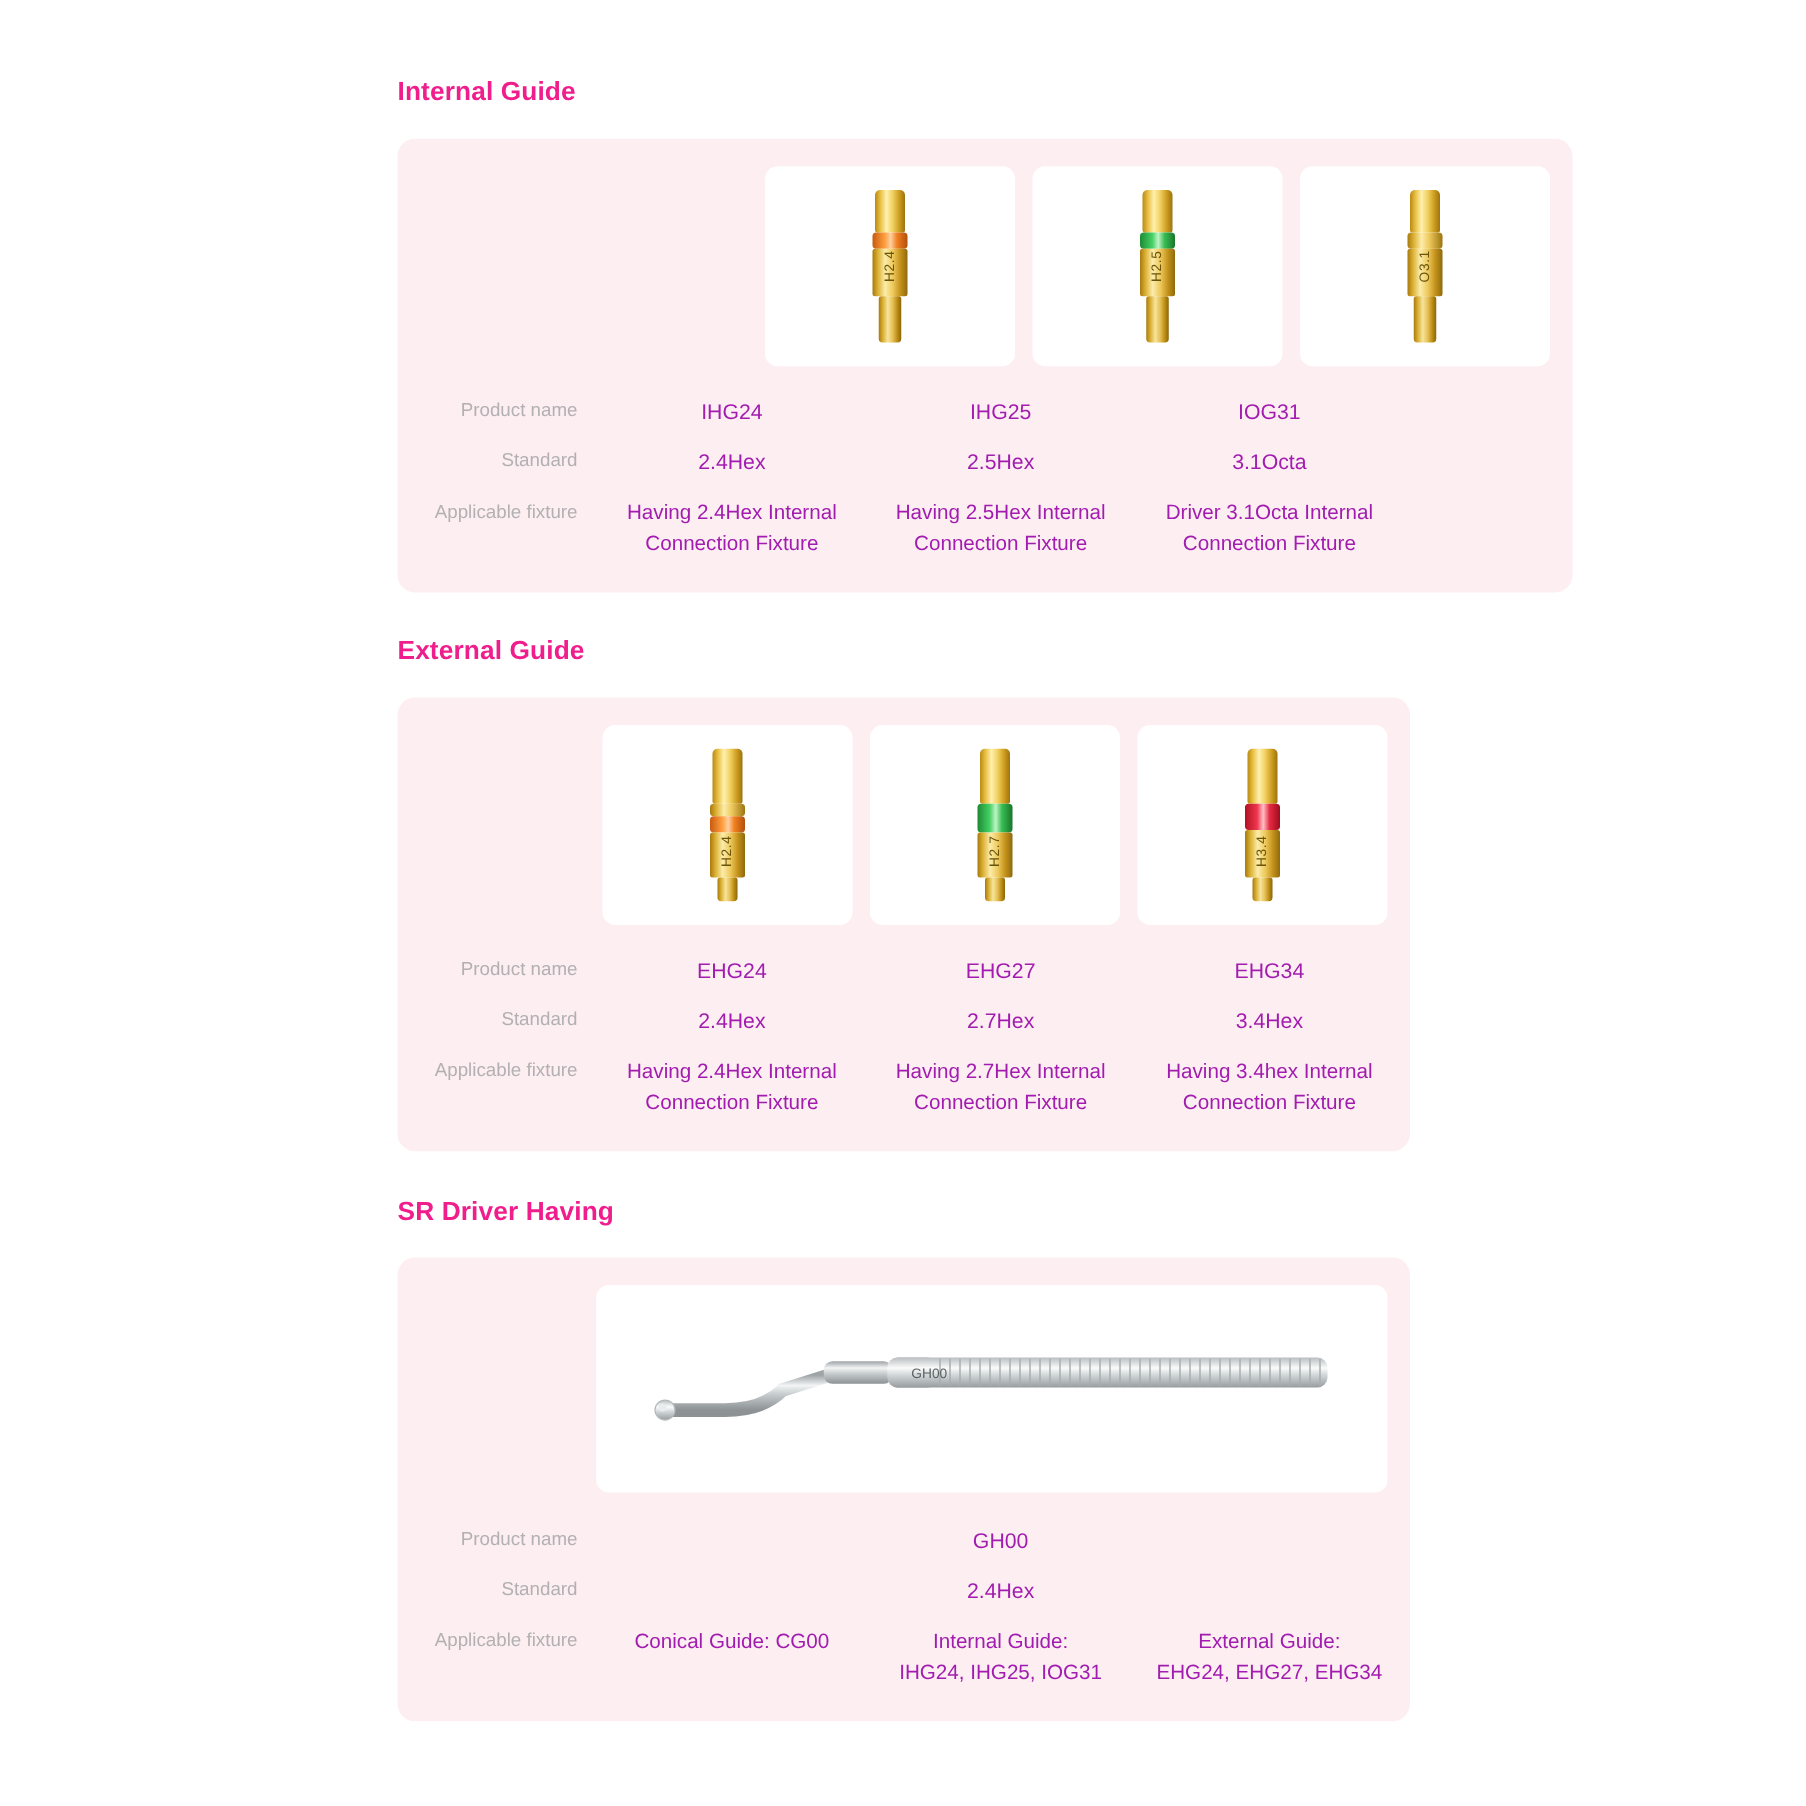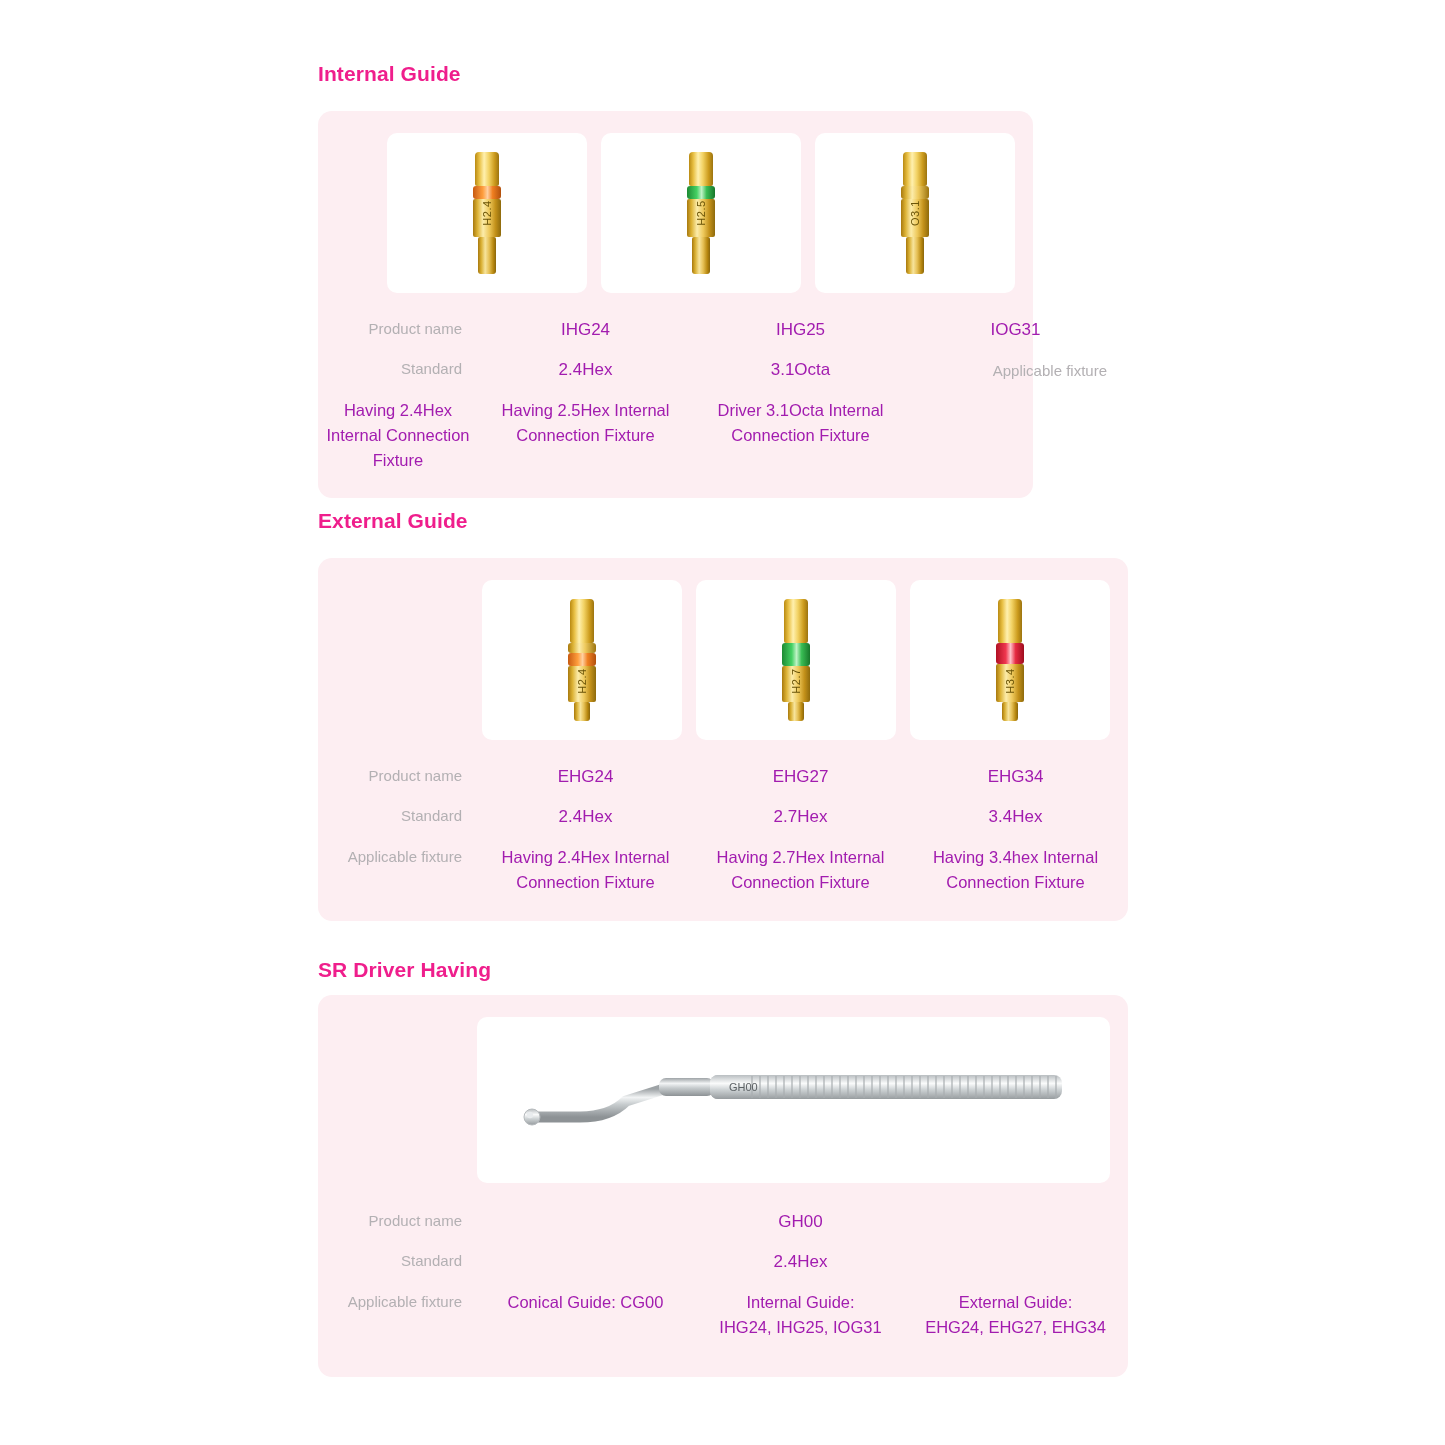--- a/index.html
+++ b/index.html
@@ -129,21 +129,21 @@
     display: grid;
     grid-template-columns: 160px 215px 215px 215px;
     align-items: start;
   }
 </style>
 </head>
 <body>
 
 <div class="page">
 
-  <div class="section" style="position:absolute; left:318px; top:62px; width:715px;">
+  <div class="section" style="position:absolute; left:318px; top:62px; width:940px;">
     <div class="section-title">Internal Guide</div>
 
     <div class="panel guide-panel" style="margin-top:25px; padding:22px 18px 26px 0;">
       <div class="cards-row">
 
         <div class="img-card">
           <div class="driver">
             <div class="d-top"></div>
             <div class="d-ring ring-orange" style="top:34px;"></div>
             <div class="d-body" style="top:47px; height:38px;"></div>
@@ -175,20 +175,21 @@
       </div>
 
       <div class="table-grid" style="margin-top:24px;">
         <div class="rowlabel">Product name</div>
         <div class="cell">IHG24</div>
         <div class="cell">IHG25</div>
         <div class="cell">IOG31</div>
 
         <div class="rowlabel" style="padding-top:14px;">Standard</div>
         <div class="cell" style="padding-top:14px;">2.4Hex</div>
+        <div class="cell" style="padding-top:14px;">2.5Hex</div>
         <div class="cell" style="padding-top:14px;">3.1Octa</div>
 
         <div class="rowlabel" style="padding-top:16px;">Applicable fixture</div>
         <div class="cell small" style="padding-top:16px;">Having 2.4Hex Internal Connection Fixture</div>
         <div class="cell small" style="padding-top:16px;">Having 2.5Hex Internal Connection Fixture</div>
         <div class="cell small" style="padding-top:16px;">Driver 3.1Octa Internal Connection Fixture</div>
       </div>
     </div>
   </div>
 
@@ -246,21 +247,21 @@
         <div class="cell small" style="padding-top:16px;">Having 2.4Hex Internal Connection Fixture</div>
         <div class="cell small" style="padding-top:16px;">Having 2.7Hex Internal Connection Fixture</div>
         <div class="cell small" style="padding-top:16px;">Having 3.4hex Internal Connection Fixture</div>
       </div>
     </div>
   </div>
 
   <div class="section" style="position:absolute; left:318px; top:958px; width:810px;">
     <div class="section-title">SR Driver Having</div>
 
-    <div class="panel" style="margin-top:13px; padding:22px 18px 37px 0;">
+    <div class="panel" style="margin-top:24px; padding:22px 18px 26px 0;">
       <div style="display:flex; justify-content:flex-end;">
         <div class="holder-card" style="width:633px;">
           <svg width="560" height="110" viewBox="0 0 560 110">
             <defs>
               <linearGradient id="steel" x1="0" y1="0" x2="0" y2="1">
                 <stop offset="0%" stop-color="#9ea3a6"></stop>
                 <stop offset="30%" stop-color="#f2f4f5"></stop>
                 <stop offset="55%" stop-color="#c7ccce"></stop>
                 <stop offset="100%" stop-color="#8d9295"></stop>
               </linearGradient>

